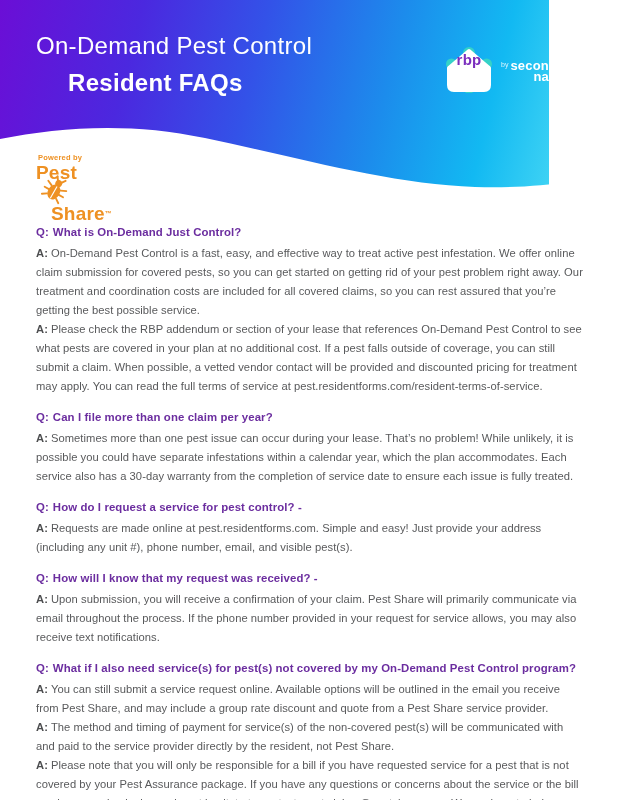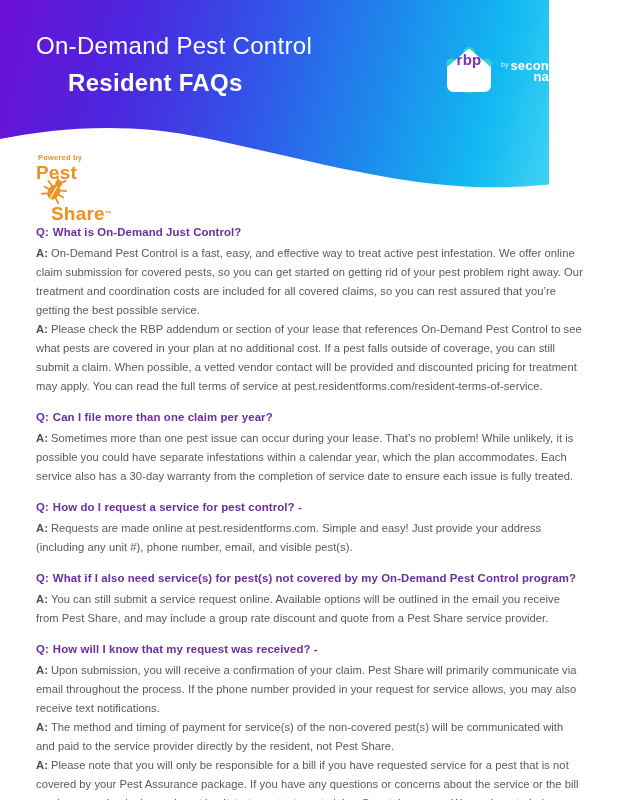--- a/index.html
+++ b/index.html
@@ -138,27 +138,27 @@
       <h3><span class="q-prefix">Q:</span><span>Can I file more than one claim per year?</span></h3>
       <p><span class="a-prefix">A:</span><span>Sometimes more than one pest issue can occur during your lease. That’s no problem! While unlikely, it is possible you could have separate infestations within a calendar year, which the plan accommodates. Each service also has a 30-day warranty from the completion of service date to ensure each issue is fully treated.</span></p>
     </section>
 
     <section class="faq">
       <h3><span class="q-prefix">Q:</span><span>How do I request a service for pest control? -</span></h3>
       <p><span class="a-prefix">A:</span><span>Requests are made online at pest.residentforms.com. Simple and easy! Just provide your address (including any unit #), phone number, email, and visible pest(s).</span></p>
     </section>
 
     <section class="faq">
-      <h3><span class="q-prefix">Q:</span><span>What if I also need service(s) for pest(s) not covered by my On-Demand Pest Control program?</span></h3>
-      <p><span class="a-prefix">A:</span><span>You can still submit a service request online. Available options will be outlined in the email you receive from Pest Share, and may include a group rate discount and quote from a Pest Share service provider.</span></p>
+      <h3><span class="q-prefix">Q:</span><span>How will I know that my request was received? -</span></h3>
+      <p><span class="a-prefix">A:</span><span>Upon submission, you will receive a confirmation of your claim. Pest Share will primarily communicate via email throughout the process. If the phone number provided in your request for service allows, you may also receive text notifications.</span></p>
     </section>
 
     <section class="faq">
-      <h3><span class="q-prefix">Q:</span><span>How will I know that my request was received? -</span></h3>
-      <p><span class="a-prefix">A:</span><span>Upon submission, you will receive a confirmation of your claim. Pest Share will primarily communicate via email throughout the process. If the phone number provided in your request for service allows, you may also receive text notifications.</span></p>
+      <h3><span class="q-prefix">Q:</span><span>What if I also need service(s) for pest(s) not covered by my On-Demand Pest Control program?</span></h3>
+      <p><span class="a-prefix">A:</span><span>You can still submit a service request online. Available options will be outlined in the email you receive from Pest Share, and may include a group rate discount and quote from a Pest Share service provider.</span></p>
     </section>
 
     <section class="faq">
       <p><span class="a-prefix">A:</span><span>The method and timing of payment for service(s) of the non-covered pest(s) will be communicated with and paid to the service provider directly by the resident, not Pest Share.</span></p>
     </section>
 
     <section class="faq">
       <p><span class="a-prefix">A:</span><span>Please note that you will only be responsible for a bill if you have requested service for a pest that is not covered by your Pest Assurance package. If you have any questions or concerns about the service or the bill you have received, please do not hesitate to contact us at claims@pestshare.com. We are here to help you resolve any issues and provide you with the best possible service.</span></p>
     </section>
 

